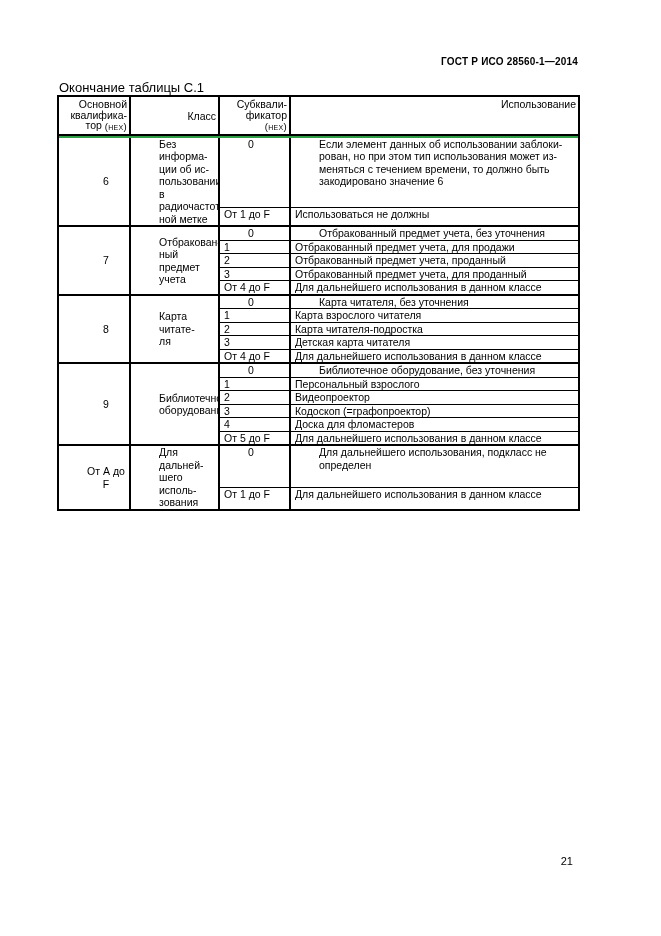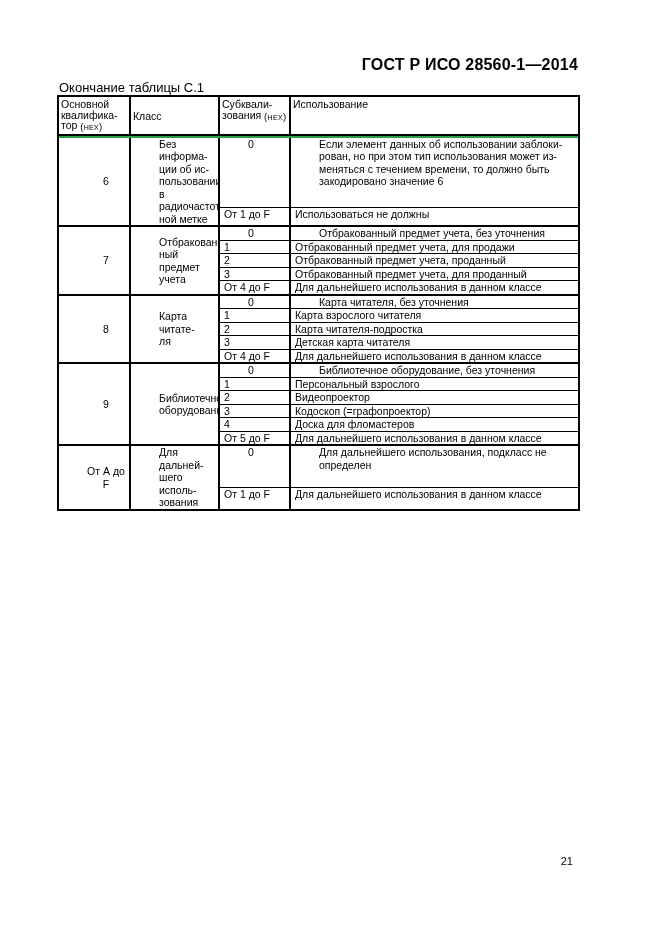--- a/index.html
+++ b/index.html
@@ -6,21 +6,21 @@
   * { margin: 0; padding: 0; box-sizing: border-box; }
   html, body { width: 661px; height: 936px; background: #fff; }
   body {
     position: relative;
     font-family: "Liberation Sans", "DejaVu Sans", sans-serif;
     color: #1a1a1a;
   }
   .doc-header {
     position: absolute;
     top: 56px; right: 83px;
-    font-size: 16px; font-weight: bold; color: #000;
+    font-size: 10px; font-weight: bold; color: #000;
     letter-spacing: 0.2px;
   }
   .table-caption {
     position: absolute;
     top: 80px; left: 59px;
     font-size: 13px; color: #000;
   }
   table.spec {
     position: absolute;
     top: 95px; left: 57px;
@@ -38,21 +38,21 @@
 
   th, td {
     border: 1px solid var(--ink);
     border-left-width: 2px;
     border-right-width: 2px;
     white-space: pre-line;
     overflow: hidden;
   }
   th {
     font-weight: normal;
-    text-align: left;
+    text-align: right;
     vertical-align: top;
     line-height: 10.6px;
     padding: 2px 2px 1px 2px;
     border-bottom-width: 2px;
   }
   th.v-mid { vertical-align: middle; }
   td {
     line-height: 12.5px;
     padding: 0 4px;
     vertical-align: top;
@@ -94,21 +94,21 @@
       <col class="c-sub">
       <col class="c-use">
   </colgroup>
   <thead>
     <tr>
       <th><span>Основной
 квалифика-
 тор </span><span class="hexsub">hex</span></th>
       <th class="v-mid">Класс</th>
       <th><span>Субквали-
-зования </span><span class="hexsub">hex</span></th>
+фикатор </span><span class="hexsub">hex</span></th>
       <th>Использование</th>
     </tr>
   </thead>
   <tbody>
     <tr class="sep-row">
         <td colspan="4"></td>
       </tr>
 
     <tr class="group-start after-sep">
       <td class="qual" rowspan="2">6</td>

